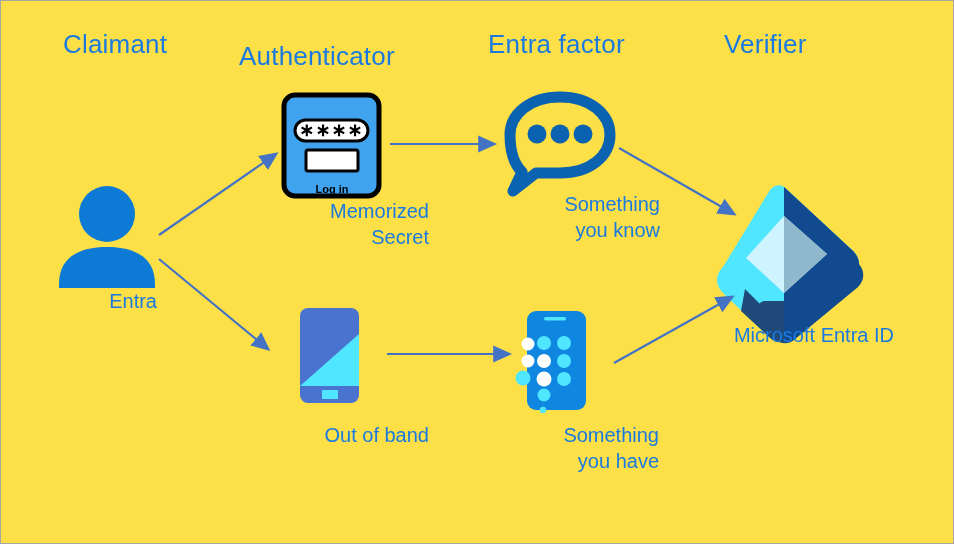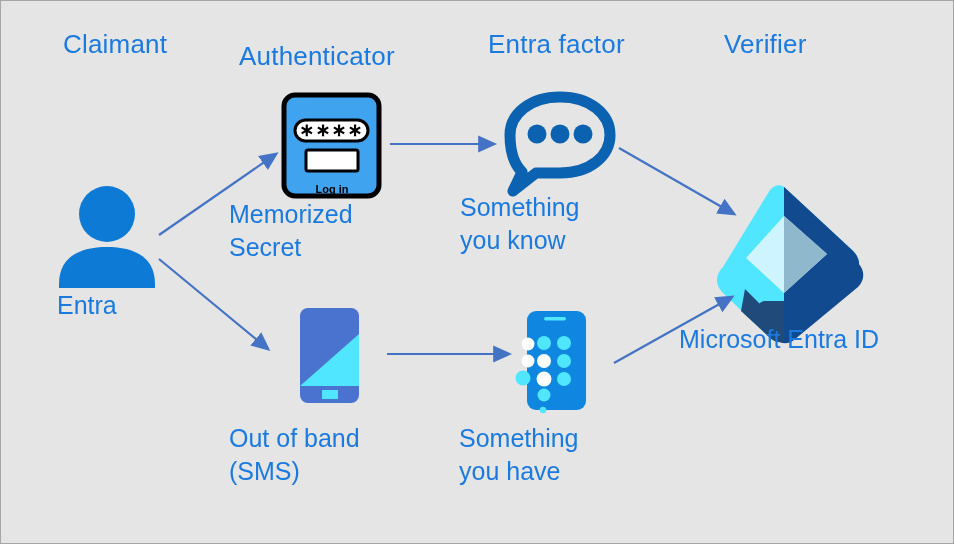--- a/index.html
+++ b/index.html
@@ -5,21 +5,21 @@
 <style>
   html, body {
     margin: 0;
     padding: 0;
     background: #ffffff;
   }
   #canvas {
     position: relative;
     width: 954px;
     height: 544px;
-    background: #e5e5e5;
+    background: #fde047;
     border: 1px solid #a6a6a6;
     box-sizing: border-box;
     overflow: hidden;
     font-family: "Liberation Sans", sans-serif;
   }
   #svg-layer {
     position: absolute;
     left: 0;
     top: 0;
     width: 954px;
@@ -29,23 +29,23 @@
     position: absolute;
     color: #1a7ae0;
     font-size: 26px;
     font-weight: 400;
     white-space: nowrap;
     letter-spacing: 0.2px;
   }
   .node-label {
     position: absolute;
     color: #1a7ae0;
-    font-size: 25px;
+    font-size: 20px;
     font-weight: 400;
-    text-align: left;
+    text-align: right;
     line-height: 1.28;
     white-space: nowrap;
   }
   .node-label.two-line { line-height: 1.3; }
 </style>
 </head>
 <body>
 
 <div id="canvas">
 
@@ -163,21 +163,20 @@
     <div>Secret</div>
   </div>
 
   <div class="node-label two-line" style="left:459px; top:190px; width:200px;">
     <div>Something</div>
     <div>you know</div>
   </div>
 
   <div class="node-label two-line" style="left:228px; top:421px; width:200px;">
     <div>Out of band</div>
-    <div>(SMS)</div>
   </div>
 
   <div class="node-label two-line" style="left:458px; top:421px; width:200px;">
     <div>Something</div>
     <div>you have</div>
   </div>
 
   <div class="node-label" style="left:678px; top:322px; width:215px;">Microsoft Entra ID</div>
 
 </div>

